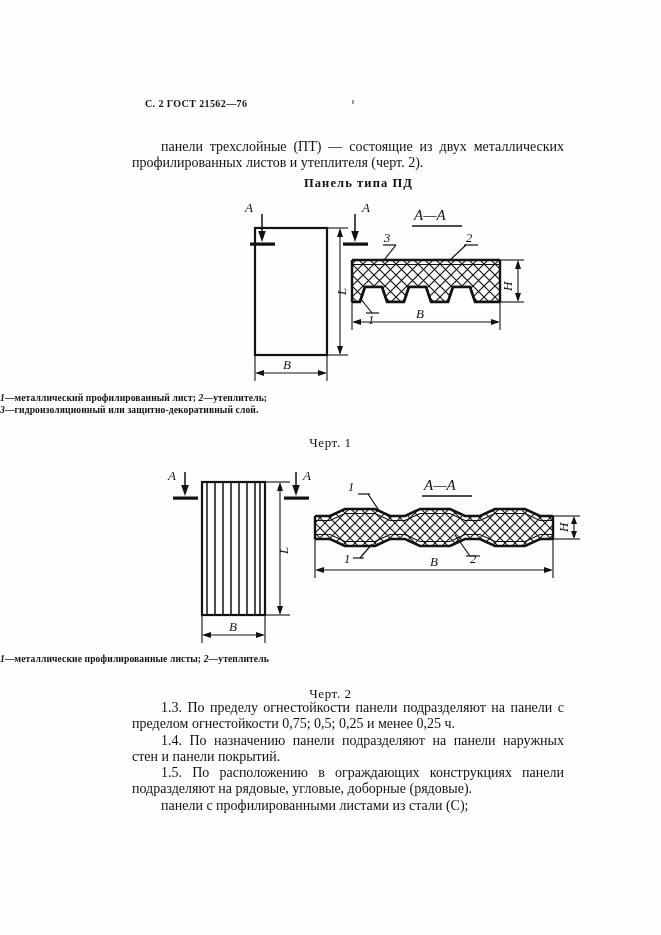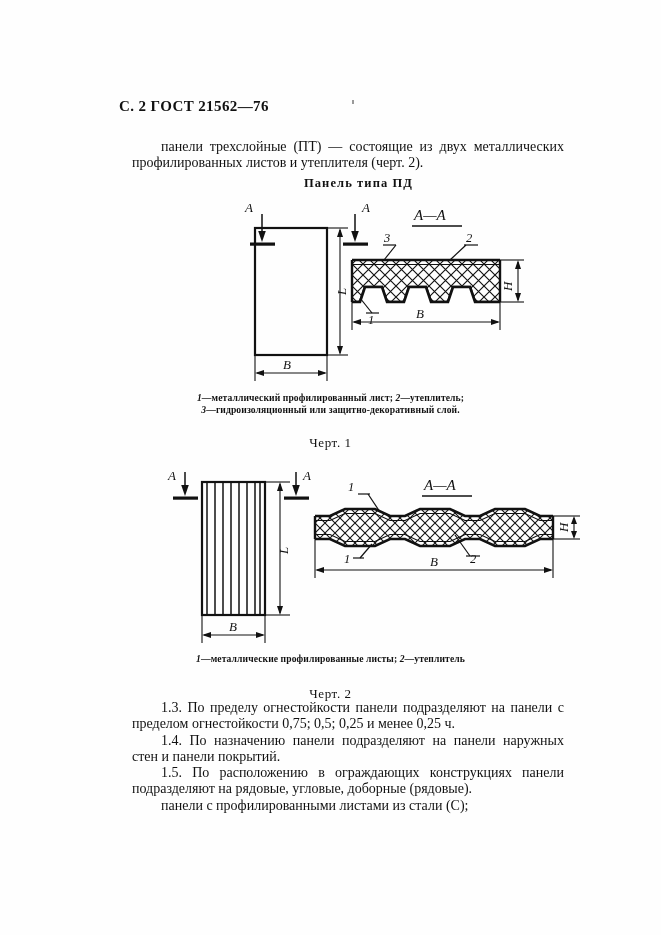--- a/index.html
+++ b/index.html
@@ -19,23 +19,23 @@
     position: absolute;
     left: 0; top: 0;
     width: 661px;
     height: 935px;
     background: #fefefe;
   }
 
   
   .page-header {
     position: absolute;
-    left: 119px;
+    left: 145px;
     top: 98px;
-    font-size: 15px;
+    font-size: 10px;
     font-weight: bold;
     letter-spacing: 0.4px;
     white-space: nowrap;
   }
   .speck {
     position: absolute;
     left: 352px; top: 100px;
     width: 2px; height: 4px;
     background: #9a9a9a;
   }
@@ -70,21 +70,21 @@
     letter-spacing: 1.1px;
     padding-left: 28px;
   }
   #fig1-title { top: 176px; }
   #fig2-title { top: 446px; }
 
   .fig-caption {
     position: absolute;
     width: 661px;
     left: 0;
-    text-align: center;
+    text-align: left;
     font-size: 9.6px;
     font-weight: bold;
     line-height: 11.5px;
     letter-spacing: 0.1px;
   }
   #fig1-caption { top: 392px; }
   #fig2-caption { top: 653px; }
   .fig-caption .it { font-style: italic; }
 
   .fig-number {

